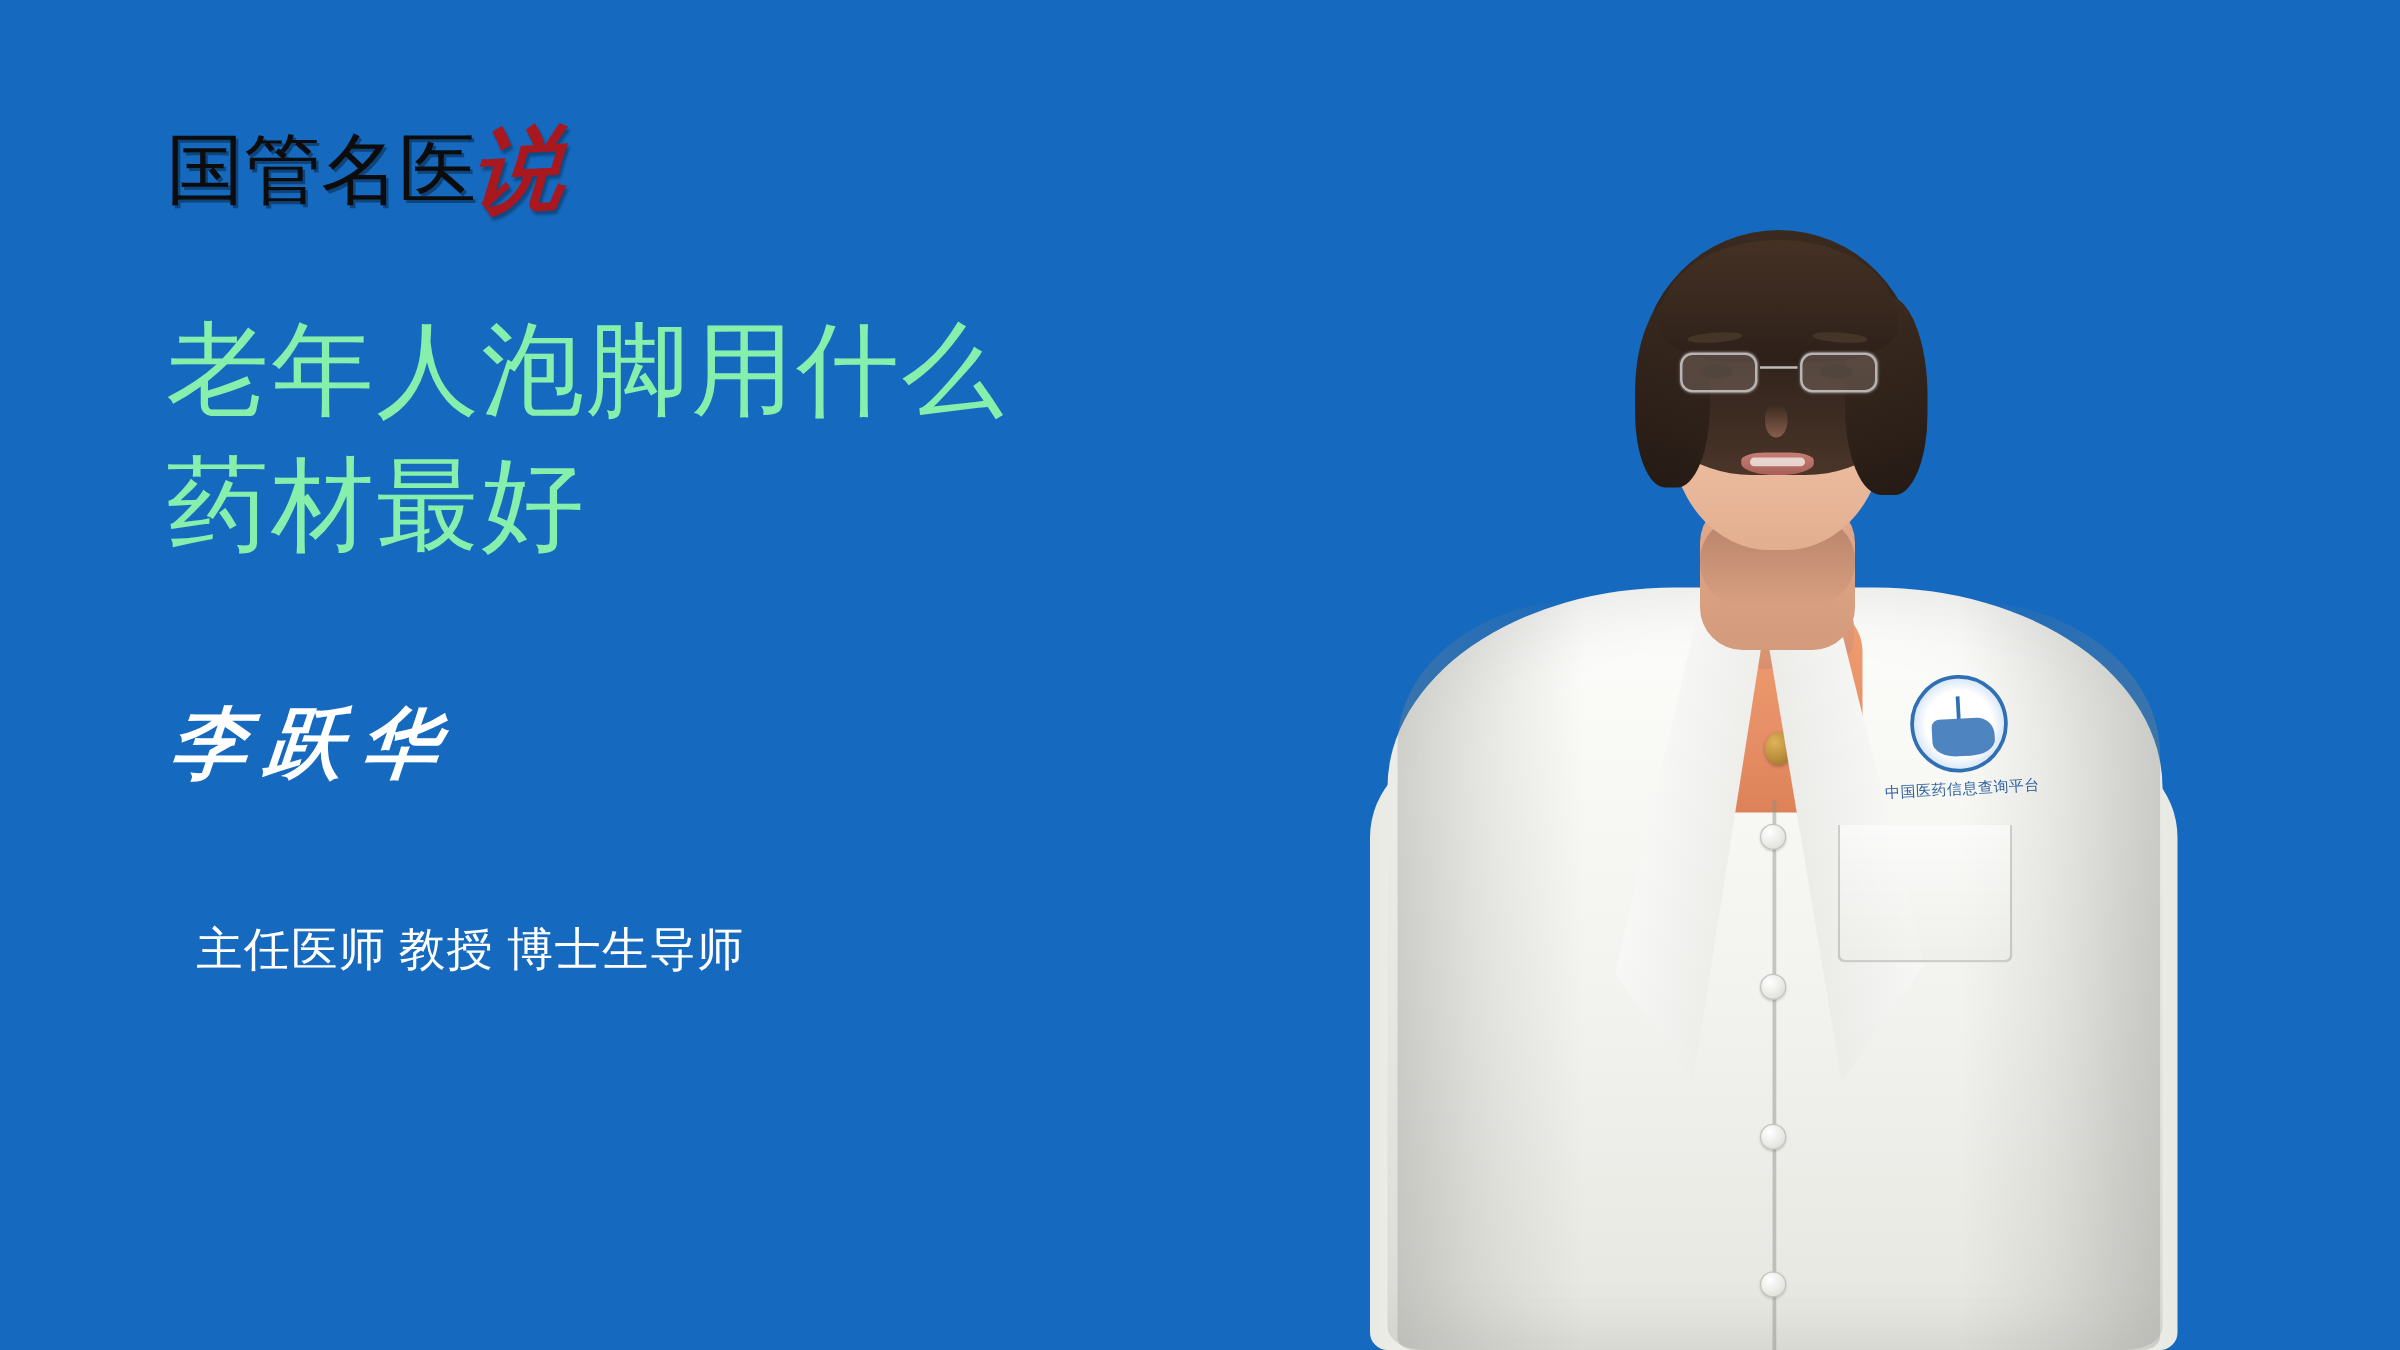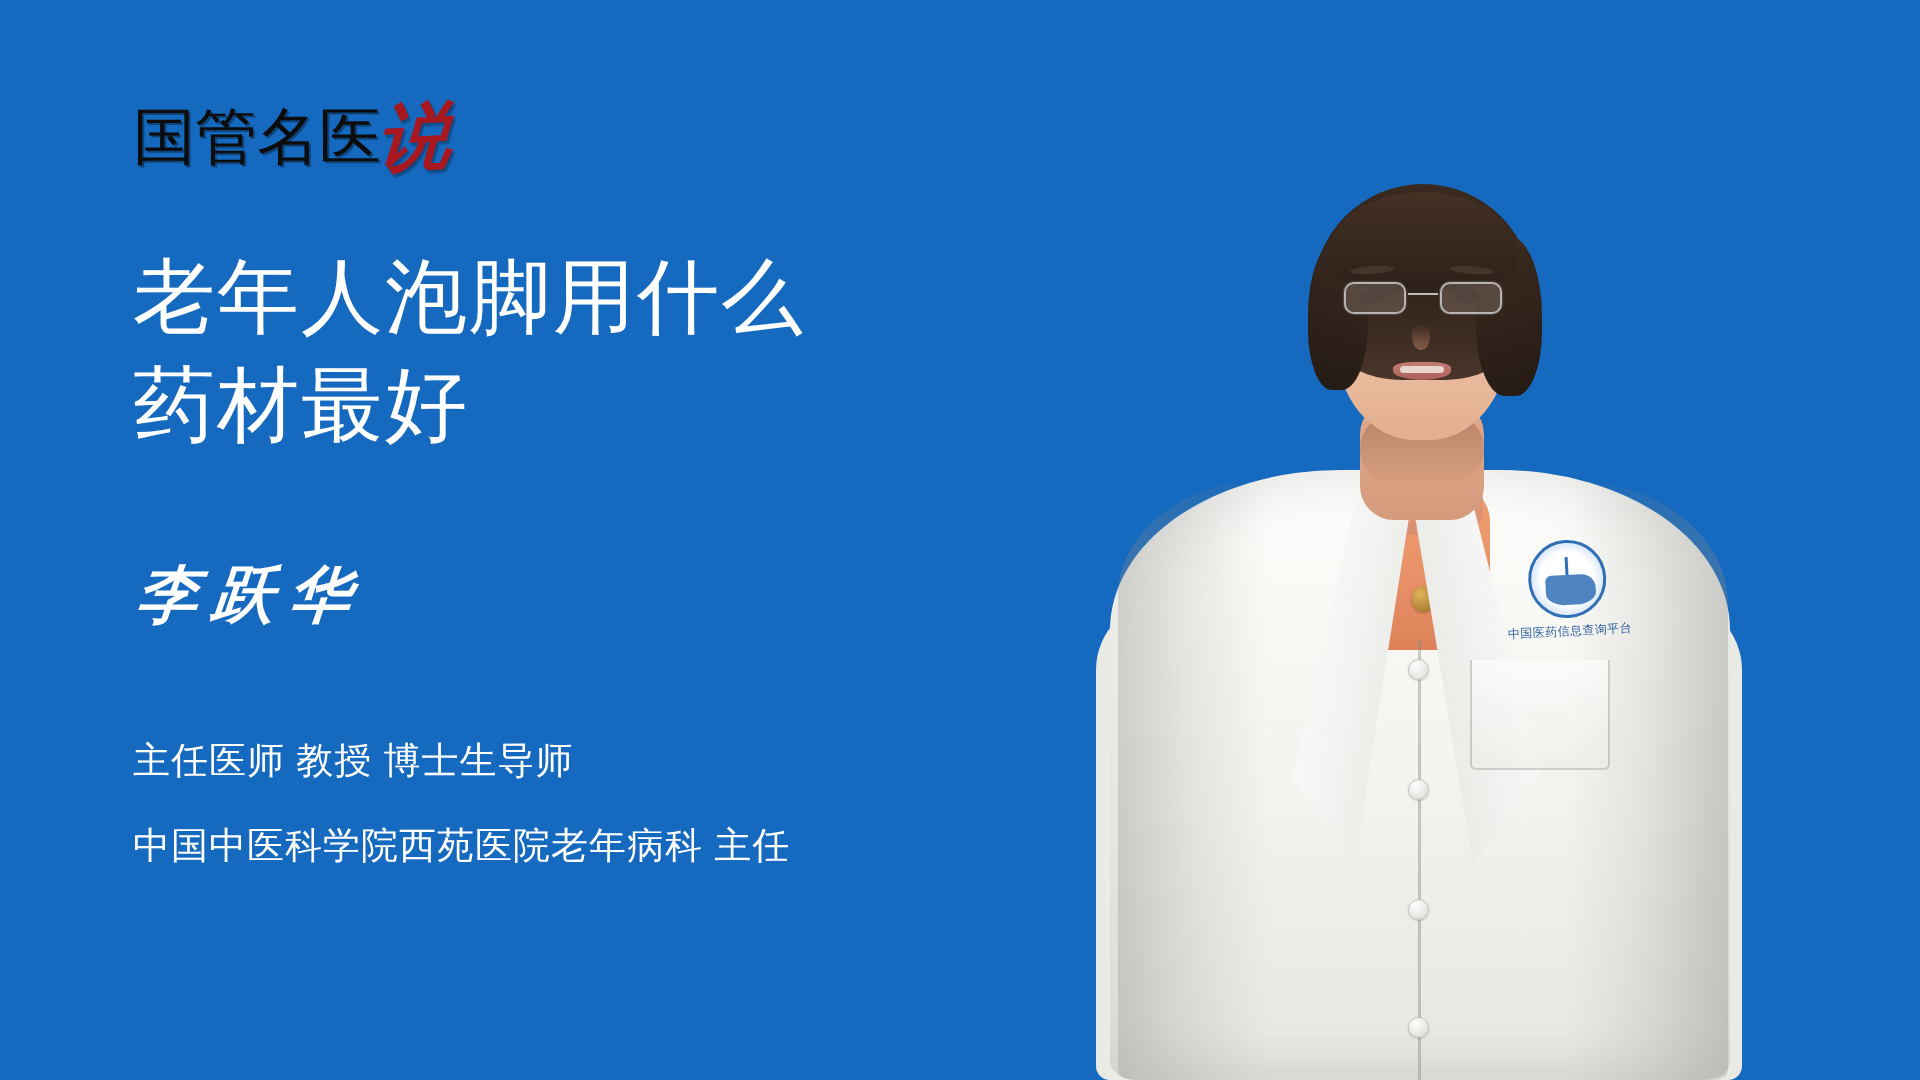--- a/index.html
+++ b/index.html
@@ -49,21 +49,21 @@
   
   #title {
     position:absolute;
     left:133px; top:243px;
     width:1000px;
   }
   #title .title-line {
     font-family:"DejaVu Sans","Liberation Sans",sans-serif;
     font-size:82px;
     font-weight:400;
-    color:#ffffff;
+    color:#86efac;
     line-height:1.32;
     letter-spacing:2px;
     white-space:nowrap;
   }
 
   
   #doctor-name {
     position:absolute;
     left:133px; top:553px;
     font-family:"DejaVu Serif","Liberation Serif",serif;
@@ -77,27 +77,28 @@
     transform-origin:left bottom;
   }
 
   
   #credentials {
     position:absolute;
     left:133px; top:718px;
     width:1100px;
   }
   #credentials .cred-line {
-    font-family:Liberation Sans, sans-serif;
+    font-family:Liberation Serif, serif;
     font-size:37px;
     font-weight:400;
     color:#ffffff;
     line-height:2.3;
     letter-spacing:1px;
     white-space:nowrap;
+    margin-left:24px;
   }
 
   
   #portrait {
     position:absolute;
     right:140px;
     bottom:0;
     width:720px;
     height:1060px;
   }
@@ -363,21 +364,20 @@
 
   <div id="title">
     <div class="title-line">老年人泡脚用什么</div>
     <div class="title-line">药材最好</div>
   </div>
 
   <div id="doctor-name">李跃华</div>
 
   <div id="credentials">
     <div class="cred-line">主任医师  教授  博士生导师</div>
-    <div class="cred-line">中国中医科学院西苑医院老年病科  主任</div>
   </div>
 
   <div id="portrait">
 
     <div class="p-layer" id="arm-l"></div>
     <div class="p-layer" id="arm-r"></div>
     <div class="p-layer" id="hand-l"></div>
     <div class="p-layer" id="hand-r"></div>
 
     <div class="p-layer" id="coat"></div>

